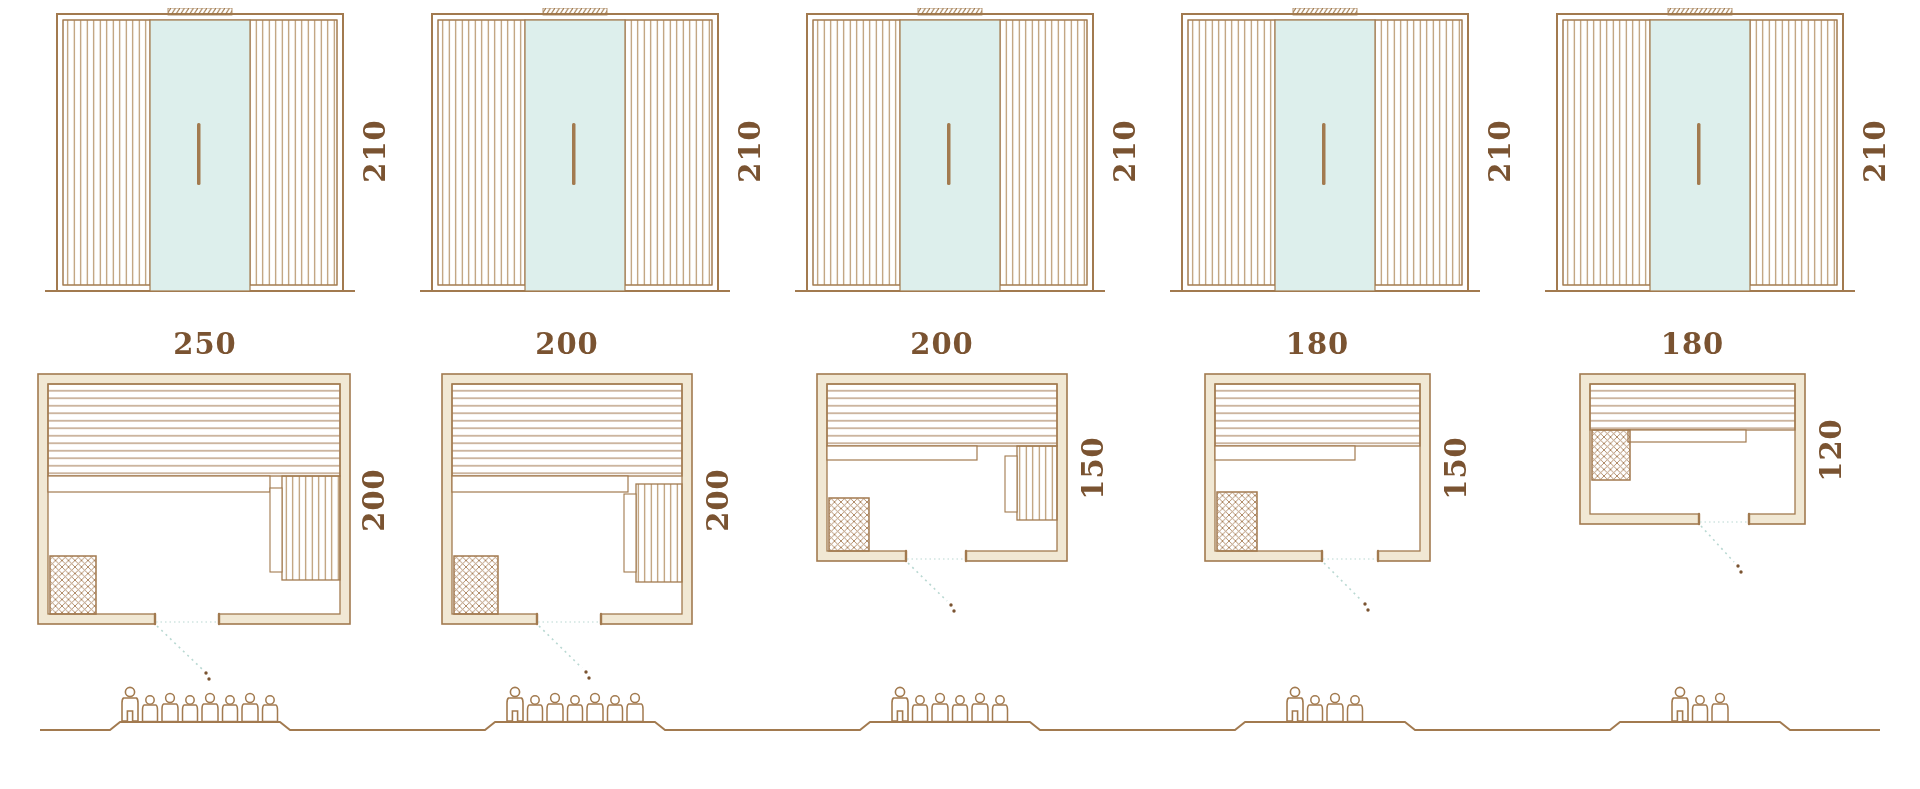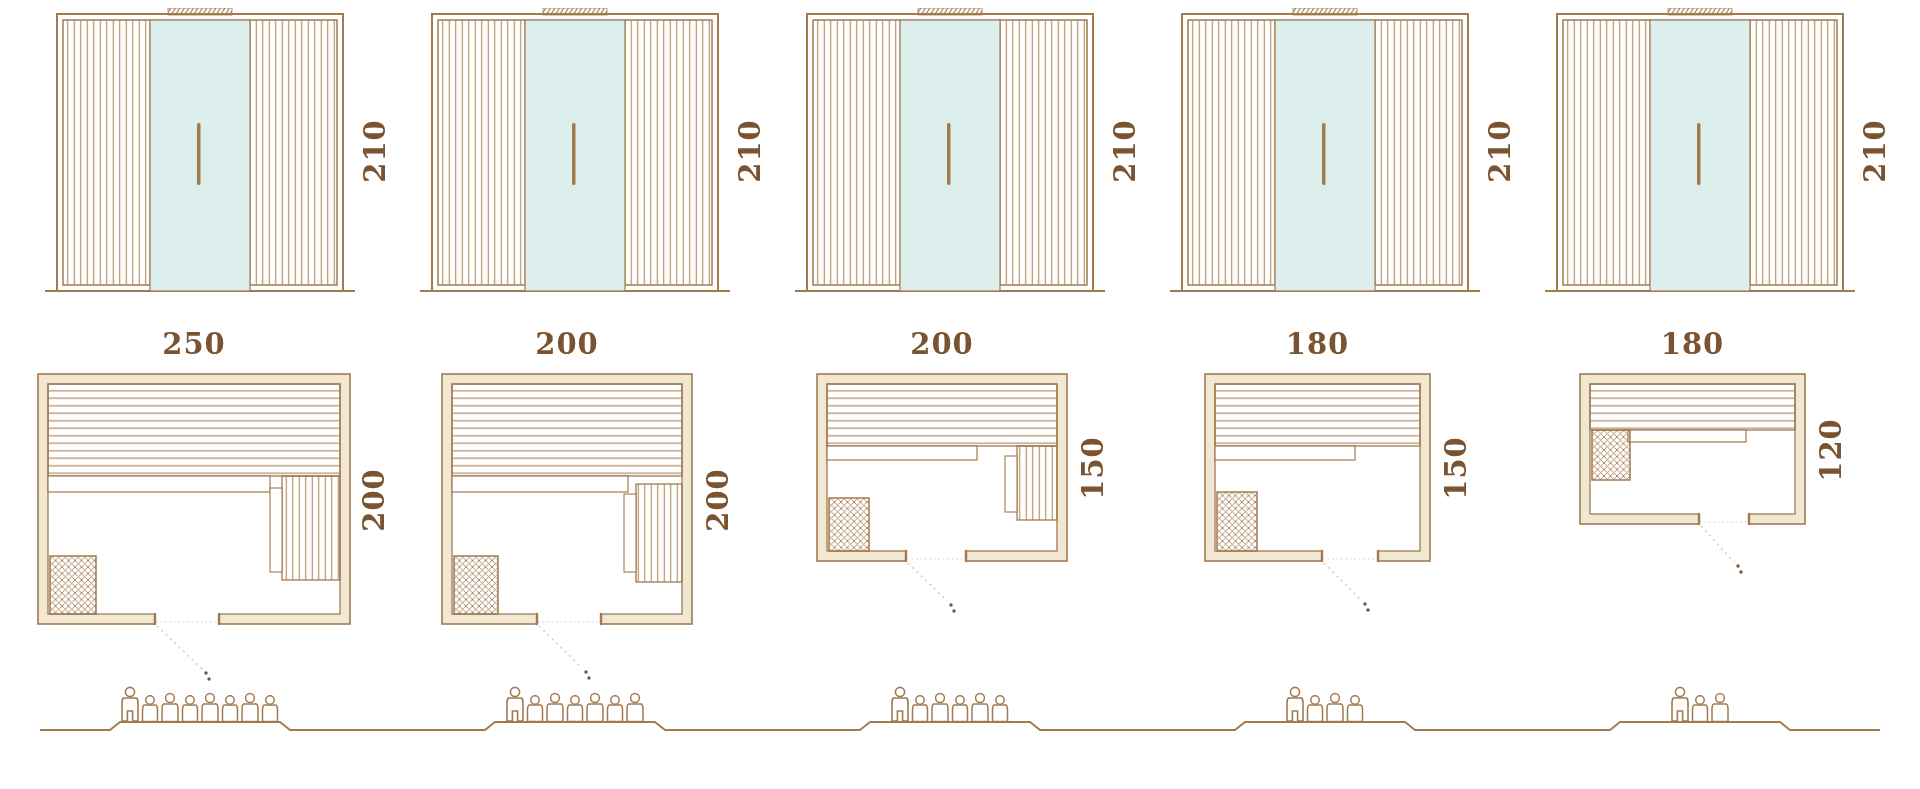--- a/index.html
+++ b/index.html
@@ -109,21 +109,21 @@
       <rect x="18" y="12" width="274" height="265" fill="#fff" stroke="#a27a4f" stroke-width="1"></rect>
       <rect x="18" y="12" width="87" height="265" fill="url(#vslat)" stroke="#a27a4f" stroke-width="1"></rect>
       <rect x="205" y="12" width="87" height="265" fill="url(#vslat)" stroke="#a27a4f" stroke-width="1"></rect>
       <rect x="105" y="12" width="100" height="271" fill="#ddefec" stroke="#a27a4f" stroke-width="1.2"></rect>
       <rect x="152" y="115" width="3.5" height="62" rx="1.5" fill="#a27a4f"></rect>
       <rect x="123" y="0" width="64" height="7" fill="url(#diag)" stroke="#a27a4f" stroke-width="0.8"></rect>
     </svg>
   </div>
   <span class="dim rot" style="left:1835px;top:135px">210</span>
 
-  <span class="dim" style="left:36px;top:328px;width:316px">250</span>
+  <span class="dim" style="left:47px;top:328px;width:316px">250</span>
   <div class="fig" style="left:36px;top:372px">
     <svg width="320" height="320" viewBox="0 0 320 320">
       <rect x="2" y="2" width="312" height="250" fill="#f1e8d4" stroke="#a27a4f" stroke-width="1.6"></rect>
       <rect x="12" y="12" width="292" height="230" fill="#fff" stroke="#a27a4f" stroke-width="1.3"></rect>
       <rect x="12" y="12" width="292" height="92" fill="url(#hbench)" stroke="#a27a4f" stroke-width="1.3"></rect>
       <rect x="12" y="104" width="222" height="16" fill="#fff" stroke="#a27a4f" stroke-width="1.2"></rect>
       <rect x="246" y="104" width="58" height="104" fill="url(#vslat)" stroke="#a27a4f" stroke-width="1.3"></rect>
       <rect x="234" y="116" width="12" height="84" fill="#fff" stroke="#a27a4f" stroke-width="1.1"></rect>
       <rect x="14" y="184" width="46" height="58" fill="url(#cross)" stroke="#a27a4f" stroke-width="1.5"></rect>
       <rect x="118" y="240" width="66" height="16" fill="#fff"></rect>

